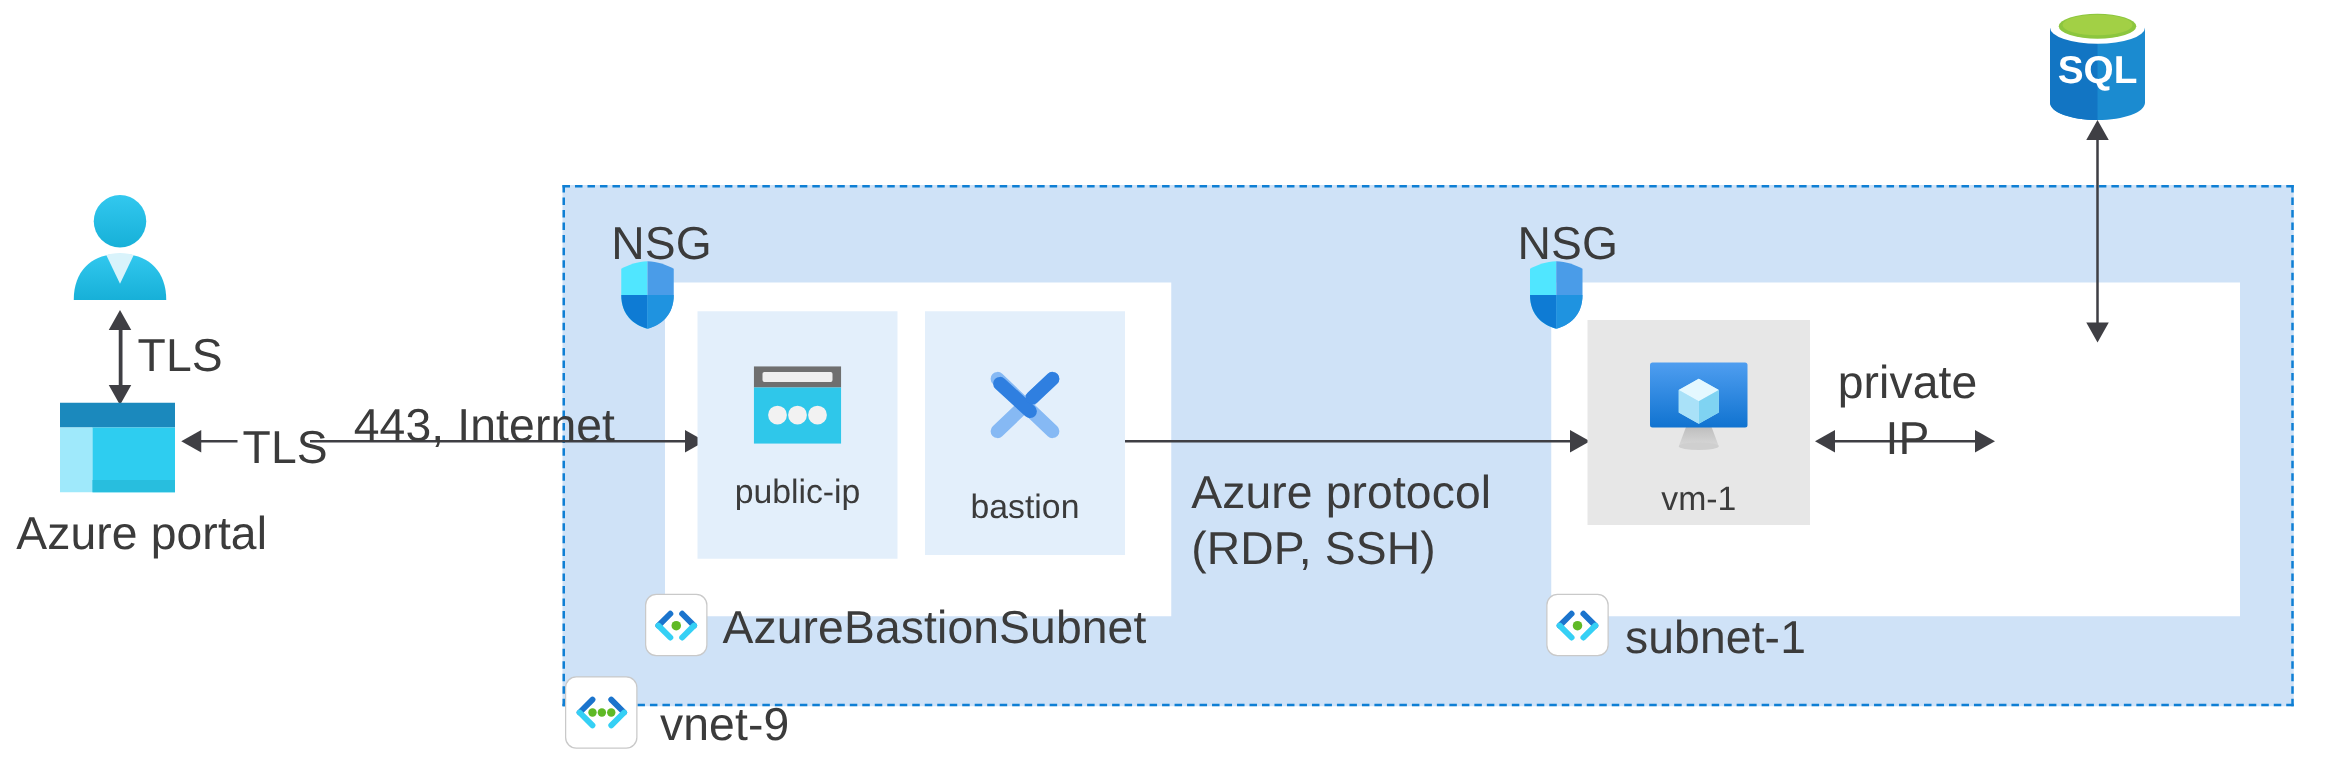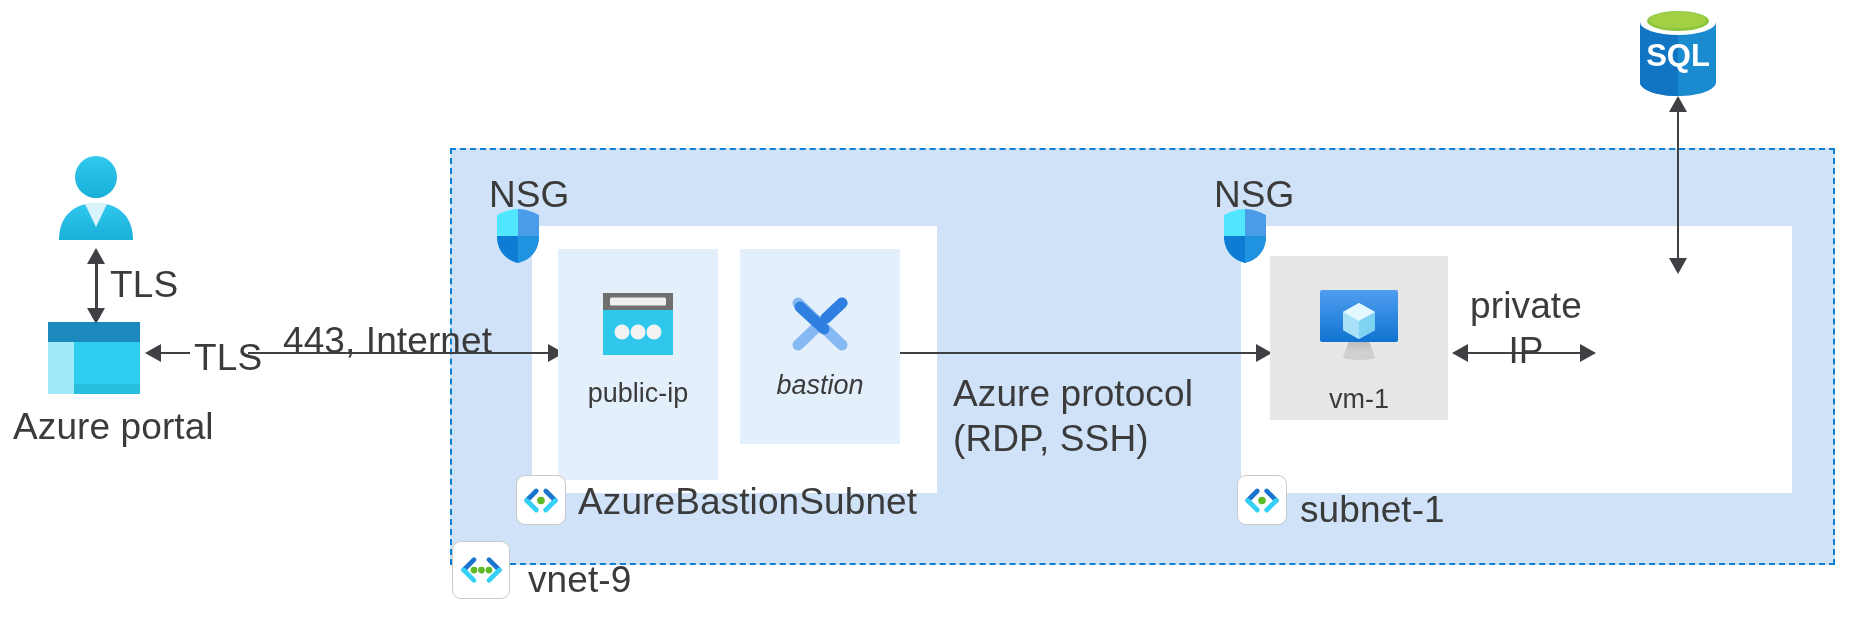--- a/index.html
+++ b/index.html
@@ -136,21 +136,21 @@
   <div class="abs lbl" style="left:489px; top:172px;">NSG</div>
   <div class="abs" style="left:495px; top:208px; width:46px; height:56px;">
     <svg viewBox="0 0 46 56" width="46" height="56" class="icon">
       <path d="M23 1 C15 1 8 4 2 7 L2 28 C2 44 12 52 23 55 Z" fill="#50e6ff"></path>
       <path d="M23 1 C31 1 38 4 44 7 L44 28 C44 44 34 52 23 55 Z" fill="#4a9ce8"></path>
       <path d="M2 28 C2 44 12 52 23 55 L23 28 Z" fill="#0e7bd4"></path>
       <path d="M44 28 C44 44 34 52 23 55 L23 28 Z" fill="#1f93e0"></path>
     </svg>
   </div>
 
-  <div class="abs tile tile-blue" style="left:558px; top:249px; width:160px; height:231px;">
+  <div class="abs tile tile-blue" style="left:558px; top:249px; width:160px; height:198px;">
     <div style="margin-top:44px;">
       <svg viewBox="0 0 70 62" width="70" height="62" class="icon">
         <rect x="0" y="0" width="70" height="17" fill="#6f6f6f"></rect>
         <rect x="7" y="4.5" width="56" height="8" rx="1.5" fill="#efefef"></rect>
         <rect x="0" y="17" width="70" height="45" fill="#2fc7ea"></rect>
         <circle cx="19" cy="39" r="7.5" fill="#f2f2f2"></circle>
         <circle cx="35" cy="39" r="7.5" fill="#f2f2f2"></circle>
         <circle cx="51" cy="39" r="7.5" fill="#f2f2f2"></circle>
       </svg>
     </div>
@@ -162,21 +162,21 @@
       <svg viewBox="0 0 72 68" width="72" height="68" class="icon">
 
         <line x1="14" y1="14" x2="58" y2="56" stroke="#86b9f4" stroke-width="11" stroke-linecap="round"></line>
 
         <line x1="14" y1="56" x2="58" y2="14" stroke="#86b9f4" stroke-width="11" stroke-linecap="round"></line>
 
         <line x1="16" y1="18" x2="40" y2="40" stroke="#2f7fe0" stroke-width="11" stroke-linecap="round"></line>
         <line x1="58" y1="14" x2="42" y2="29" stroke="#2f7fe0" stroke-width="11" stroke-linecap="round"></line>
       </svg>
     </div>
-    <div class="tile-label" style="margin-top:12px;font-style:italic;">bastion</div>
+    <div class="tile-label" style="margin-top:32px;">bastion</div>
   </div>
 
   <div class="abs ln-h" style="left:900px; top:351.5px; width:362px;"></div>
   <div class="abs arrow-r" style="left:1256px; top:344px;"></div>
   <div class="abs lbl" style="left:953px; top:371px;">Azure protocol
 (RDP, SSH)</div>
 
   <div class="abs lbl" style="left:1214px; top:172px;">NSG</div>
   <div class="abs" style="left:1222px; top:208px; width:46px; height:56px;">
     <svg viewBox="0 0 46 56" width="46" height="56" class="icon">

